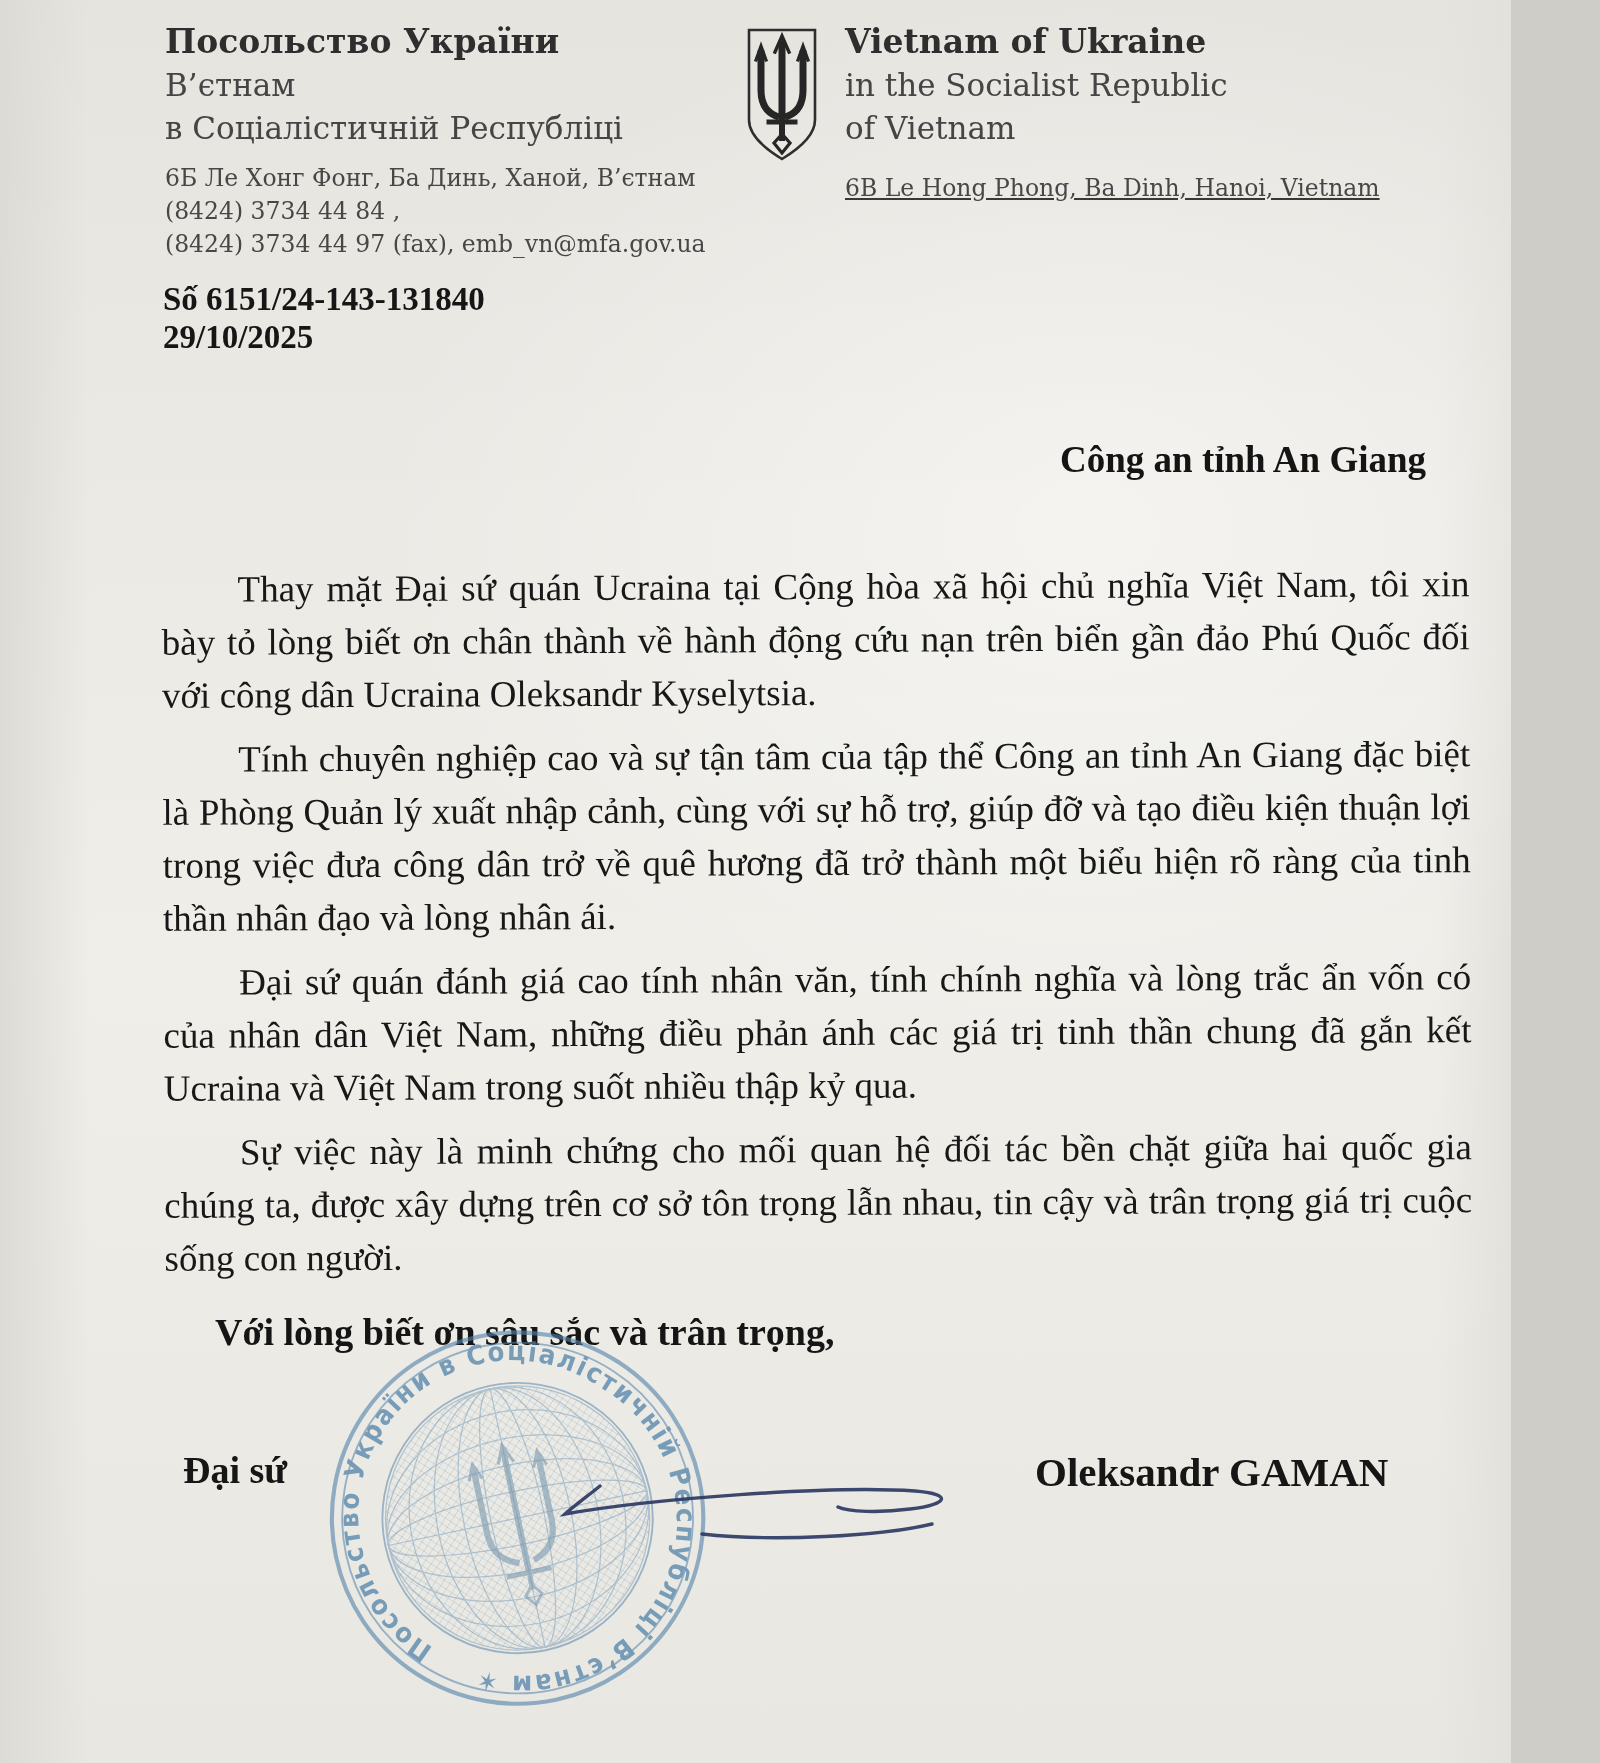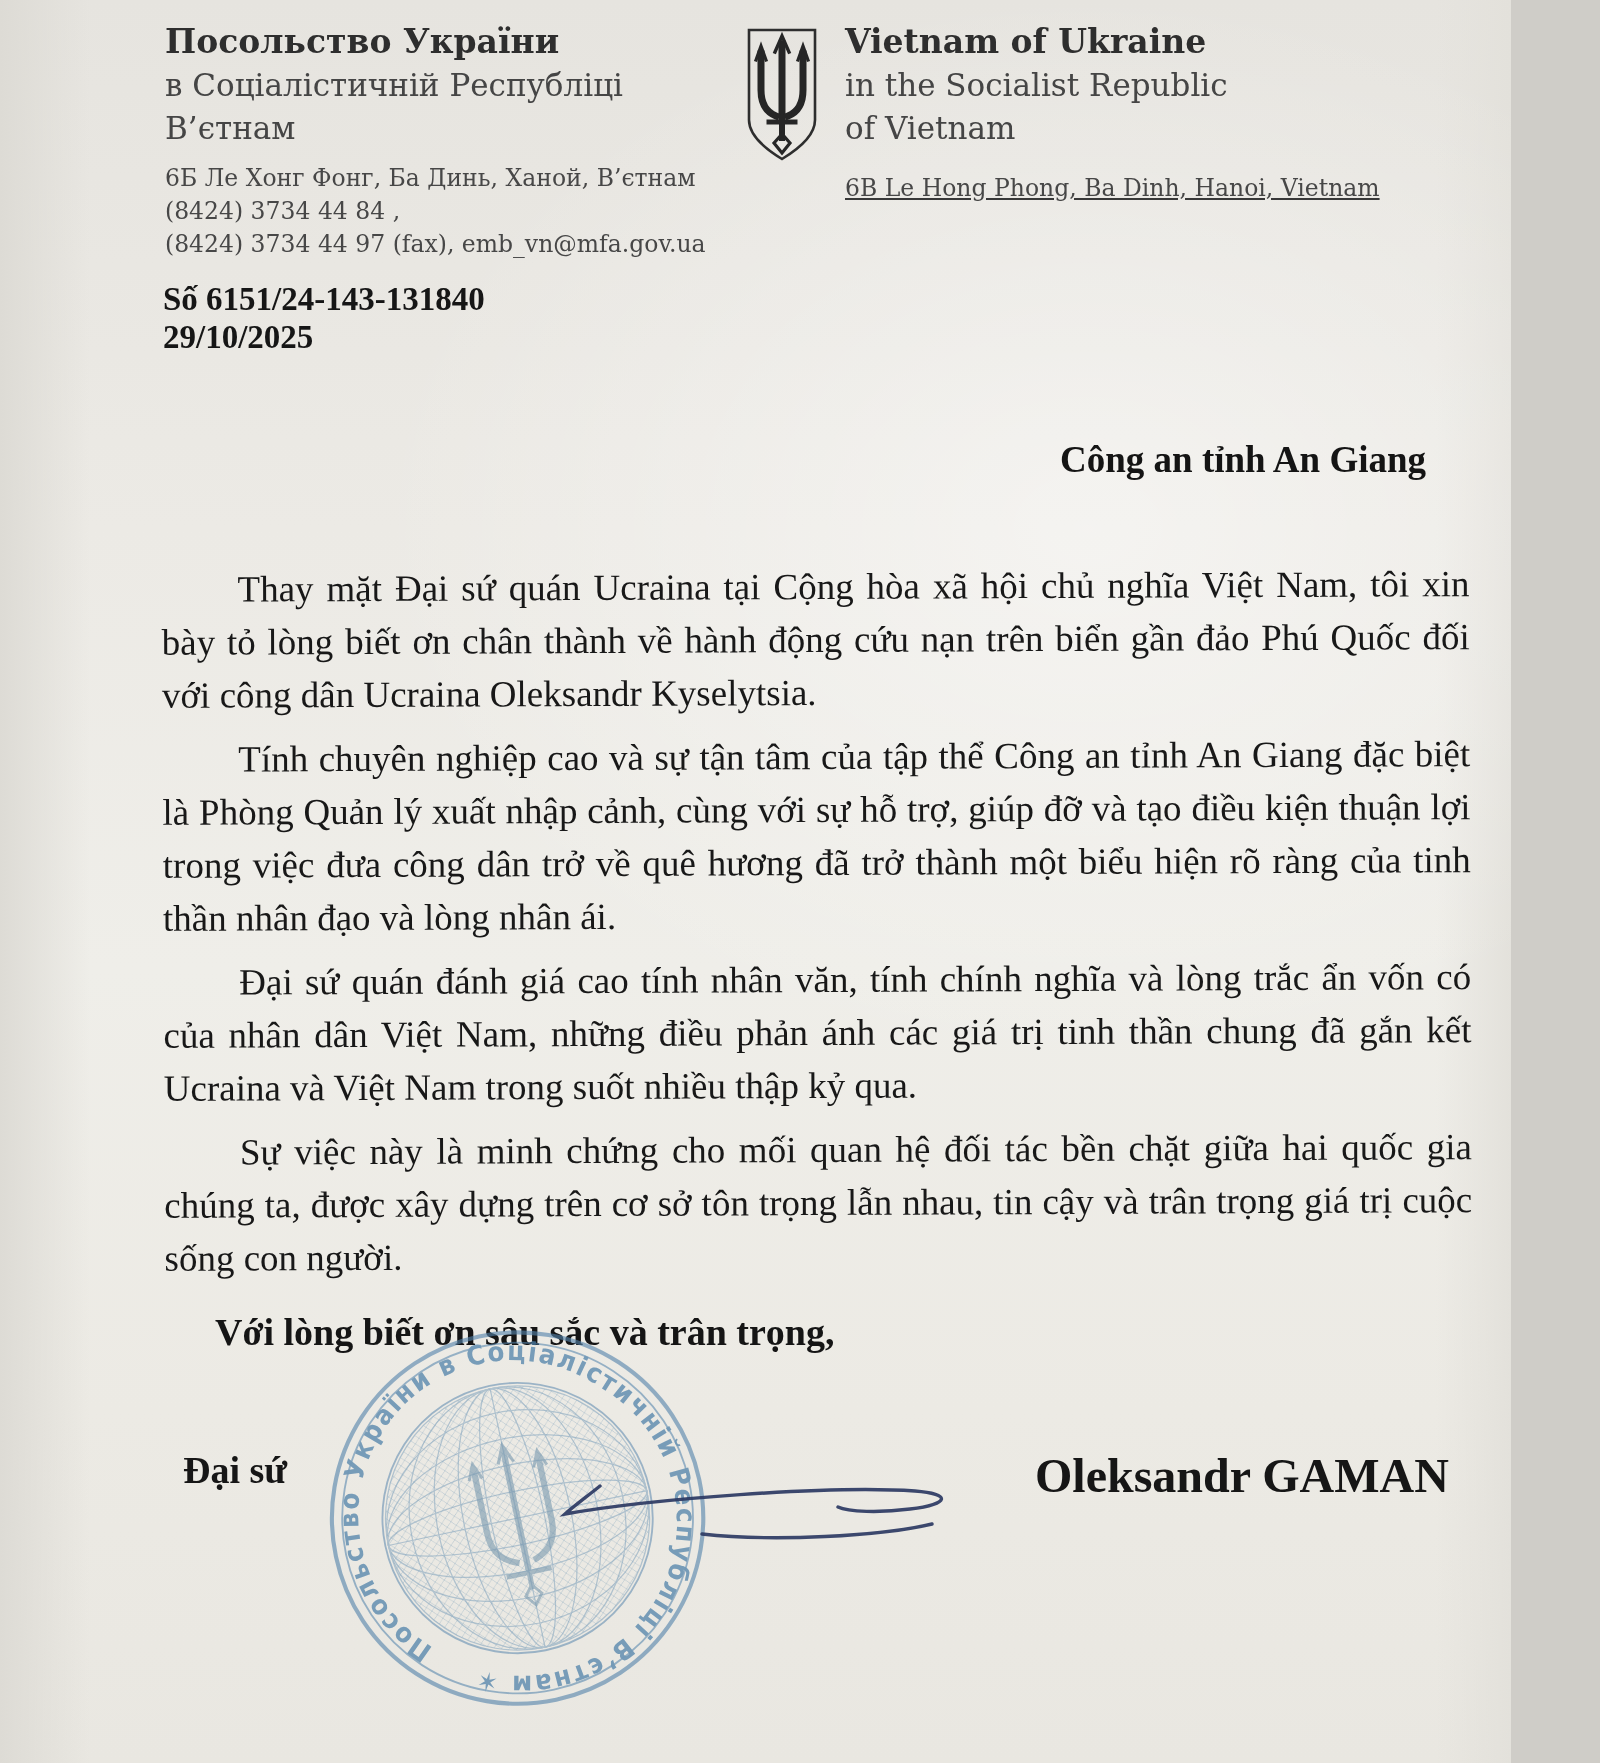--- a/index.html
+++ b/index.html
@@ -27,34 +27,34 @@
   .ref{position:absolute;left:163px;top:280px;font-weight:bold;font-size:33px;line-height:38px;color:#161616;}
   
   .recipient{position:absolute;left:1060px;top:438px;font-weight:bold;font-size:37px;color:#141414;}
   
   .body-text{position:absolute;left:163px;top:560px;width:1308px;font-size:37px;line-height:53px;
     text-align:justify;color:#181818;transform:rotate(-0.25deg);}
   .body-text p{margin:0 0 11px 0;text-indent:76px;}
   
   .closing{position:absolute;left:215px;top:1310px;font-weight:bold;font-size:38px;color:#151515;}
   .sig-title{position:absolute;left:183px;top:1448px;font-weight:bold;font-size:38px;color:#161616;}
-  .sig-name{position:absolute;left:1035px;top:1448px;font-weight:bold;font-size:48px;color:#161616;}
+  .sig-name{position:absolute;left:1035px;top:1448px;font-weight:bold;font-size:41px;color:#161616;}
   .stamp{position:absolute;left:322px;top:1322px;transform:rotate(-12deg);opacity:.85;}
   .signature{position:absolute;left:530px;top:1452px;}
   .stamp-ring-text{font-family:"DejaVu Sans",sans-serif;font-weight:bold;font-size:26px;letter-spacing:2px;}
 </style>
 </head>
 <body>
 
 <div class="page">
 
   <div class="hdr-left">
     <div class="hdr-title">Посольство України</div>
+    <div class="hdr-sub">В’єтнам</div>
     <div class="hdr-sub">в Соціалістичній Республіці</div>
-    <div class="hdr-sub">В’єтнам</div>
     <div class="addr-block">
       <div class="hdr-addr">6Б Ле Хонг Фонг, Ба Динь, Ханой, В’єтнам</div>
       <div class="hdr-addr">(8424) 3734 44 84 ,</div>
       <div class="hdr-addr">(8424) 3734 44 97 (fax), emb_vn@mfa.gov.ua</div>
     </div>
   </div>
 
   <div class="emblem">
     <svg width="80" height="142" viewBox="0 0 80 142">
       <path d="M7 4 H73 V94 Q73 113 40 133 Q7 113 7 94 Z" fill="none" stroke="#2e2e2e" stroke-width="2.6"></path>

